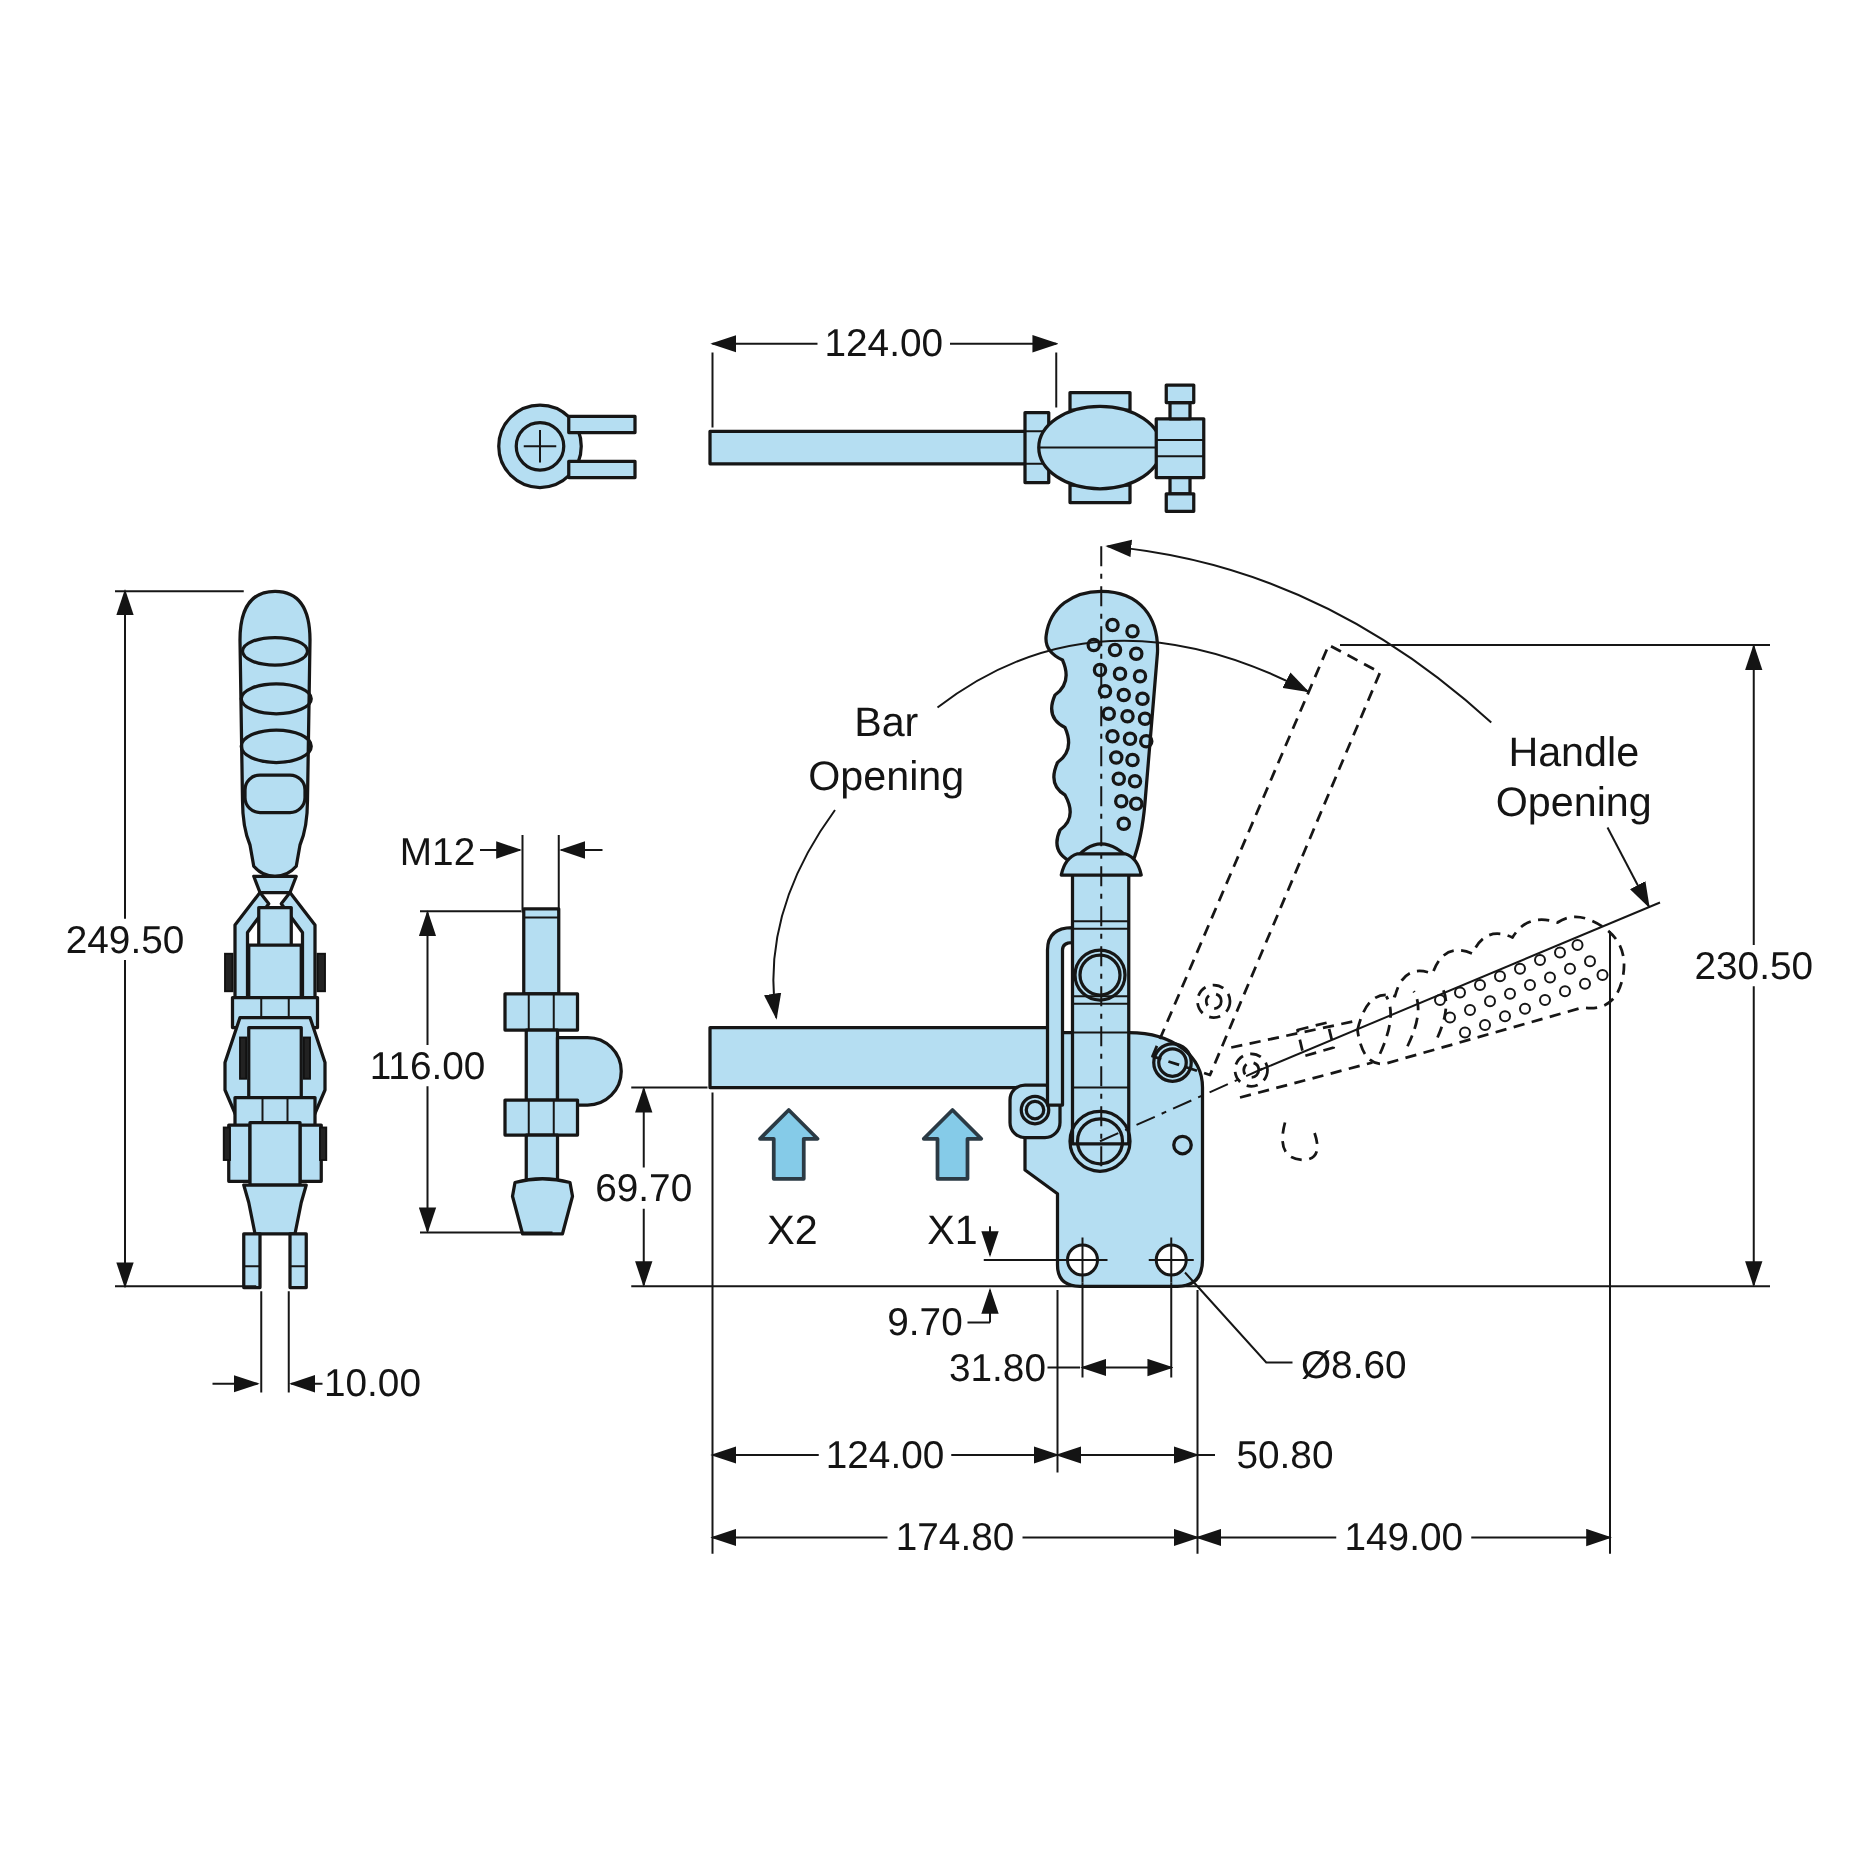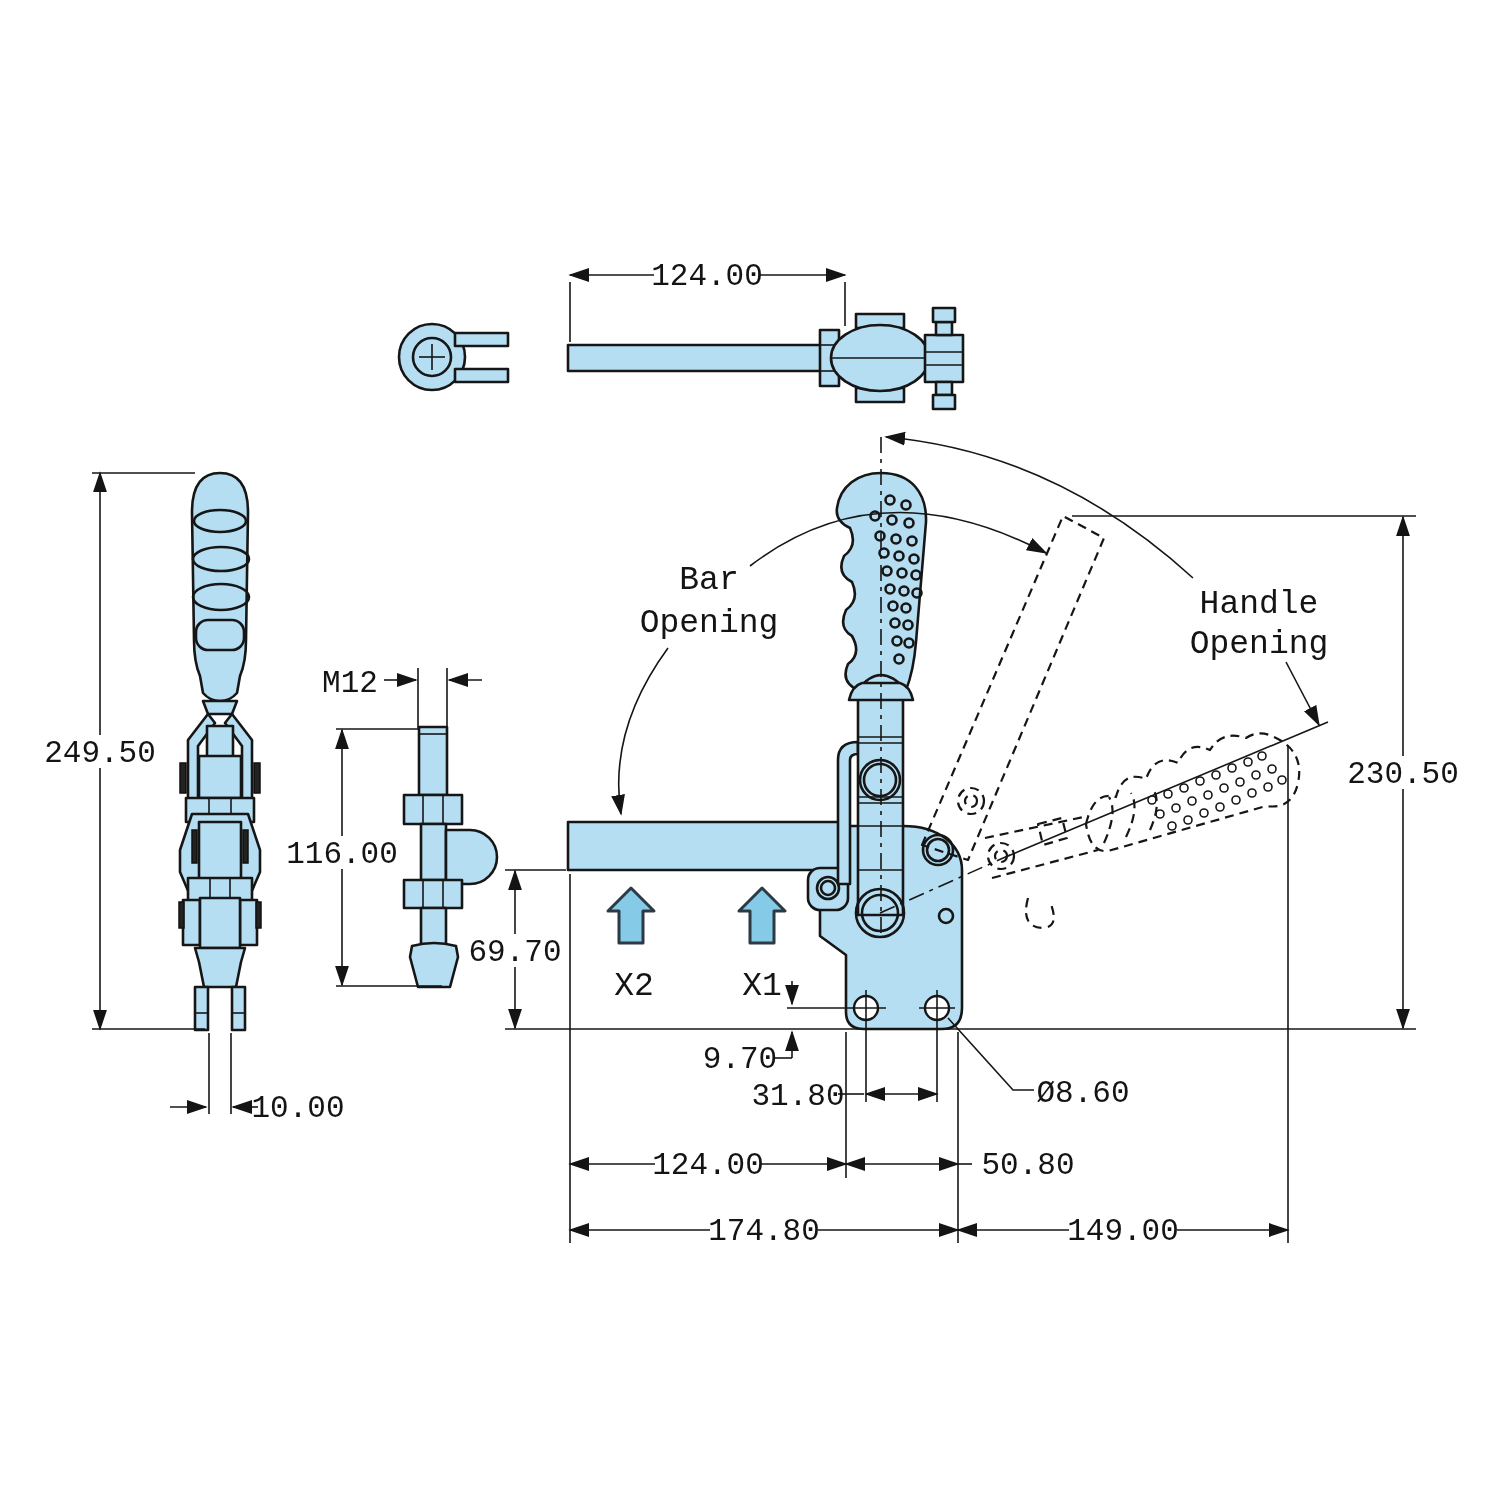--- a/index.html
+++ b/index.html
@@ -1,17 +1,17 @@
 <!DOCTYPE html>
 <html style="--bg: #ffffff; --body: #b5def2; --accent: #85cbe8; --line: #161616;"><head>
 <meta charset="utf-8">
 <style>
   html,body{margin:0;padding:0;background:#fff;}
   .stage{position:relative;width:1473px;height:1501px;background:var(--bg,#ffffff);
-         font-family:Liberation Mono, monospace;}
+         font-family:Liberation Sans, sans-serif;}
   svg{position:absolute;left:0;top:0;}
   .fillb{fill:var(--body,#b5def2);stroke:var(--line,#161616);stroke-width:2.6;stroke-linejoin:round;}
   .ln{stroke:var(--line,#161616);stroke-width:2.6;fill:none;stroke-linejoin:round;stroke-linecap:round;}
   .thin{stroke:var(--line,#161616);stroke-width:1.6;fill:none;}
   .dash{stroke:var(--line,#161616);stroke-width:2.2;fill:none;stroke-dasharray:9 6;stroke-linejoin:round;}
   .cdash{stroke:var(--line,#161616);stroke-width:1.6;fill:none;stroke-dasharray:16 6 4 6;}
   .dark{fill:#222;stroke:#111;stroke-width:1.5;}
   .holew{fill:#fff;stroke:var(--line,#161616);stroke-width:2.4;}
   .accent{fill:var(--accent,#85cbe8);stroke:#2b3a44;stroke-width:3;stroke-linejoin:round;}
   text.dim{font-size:31px;fill:#141414;text-anchor:middle;}

